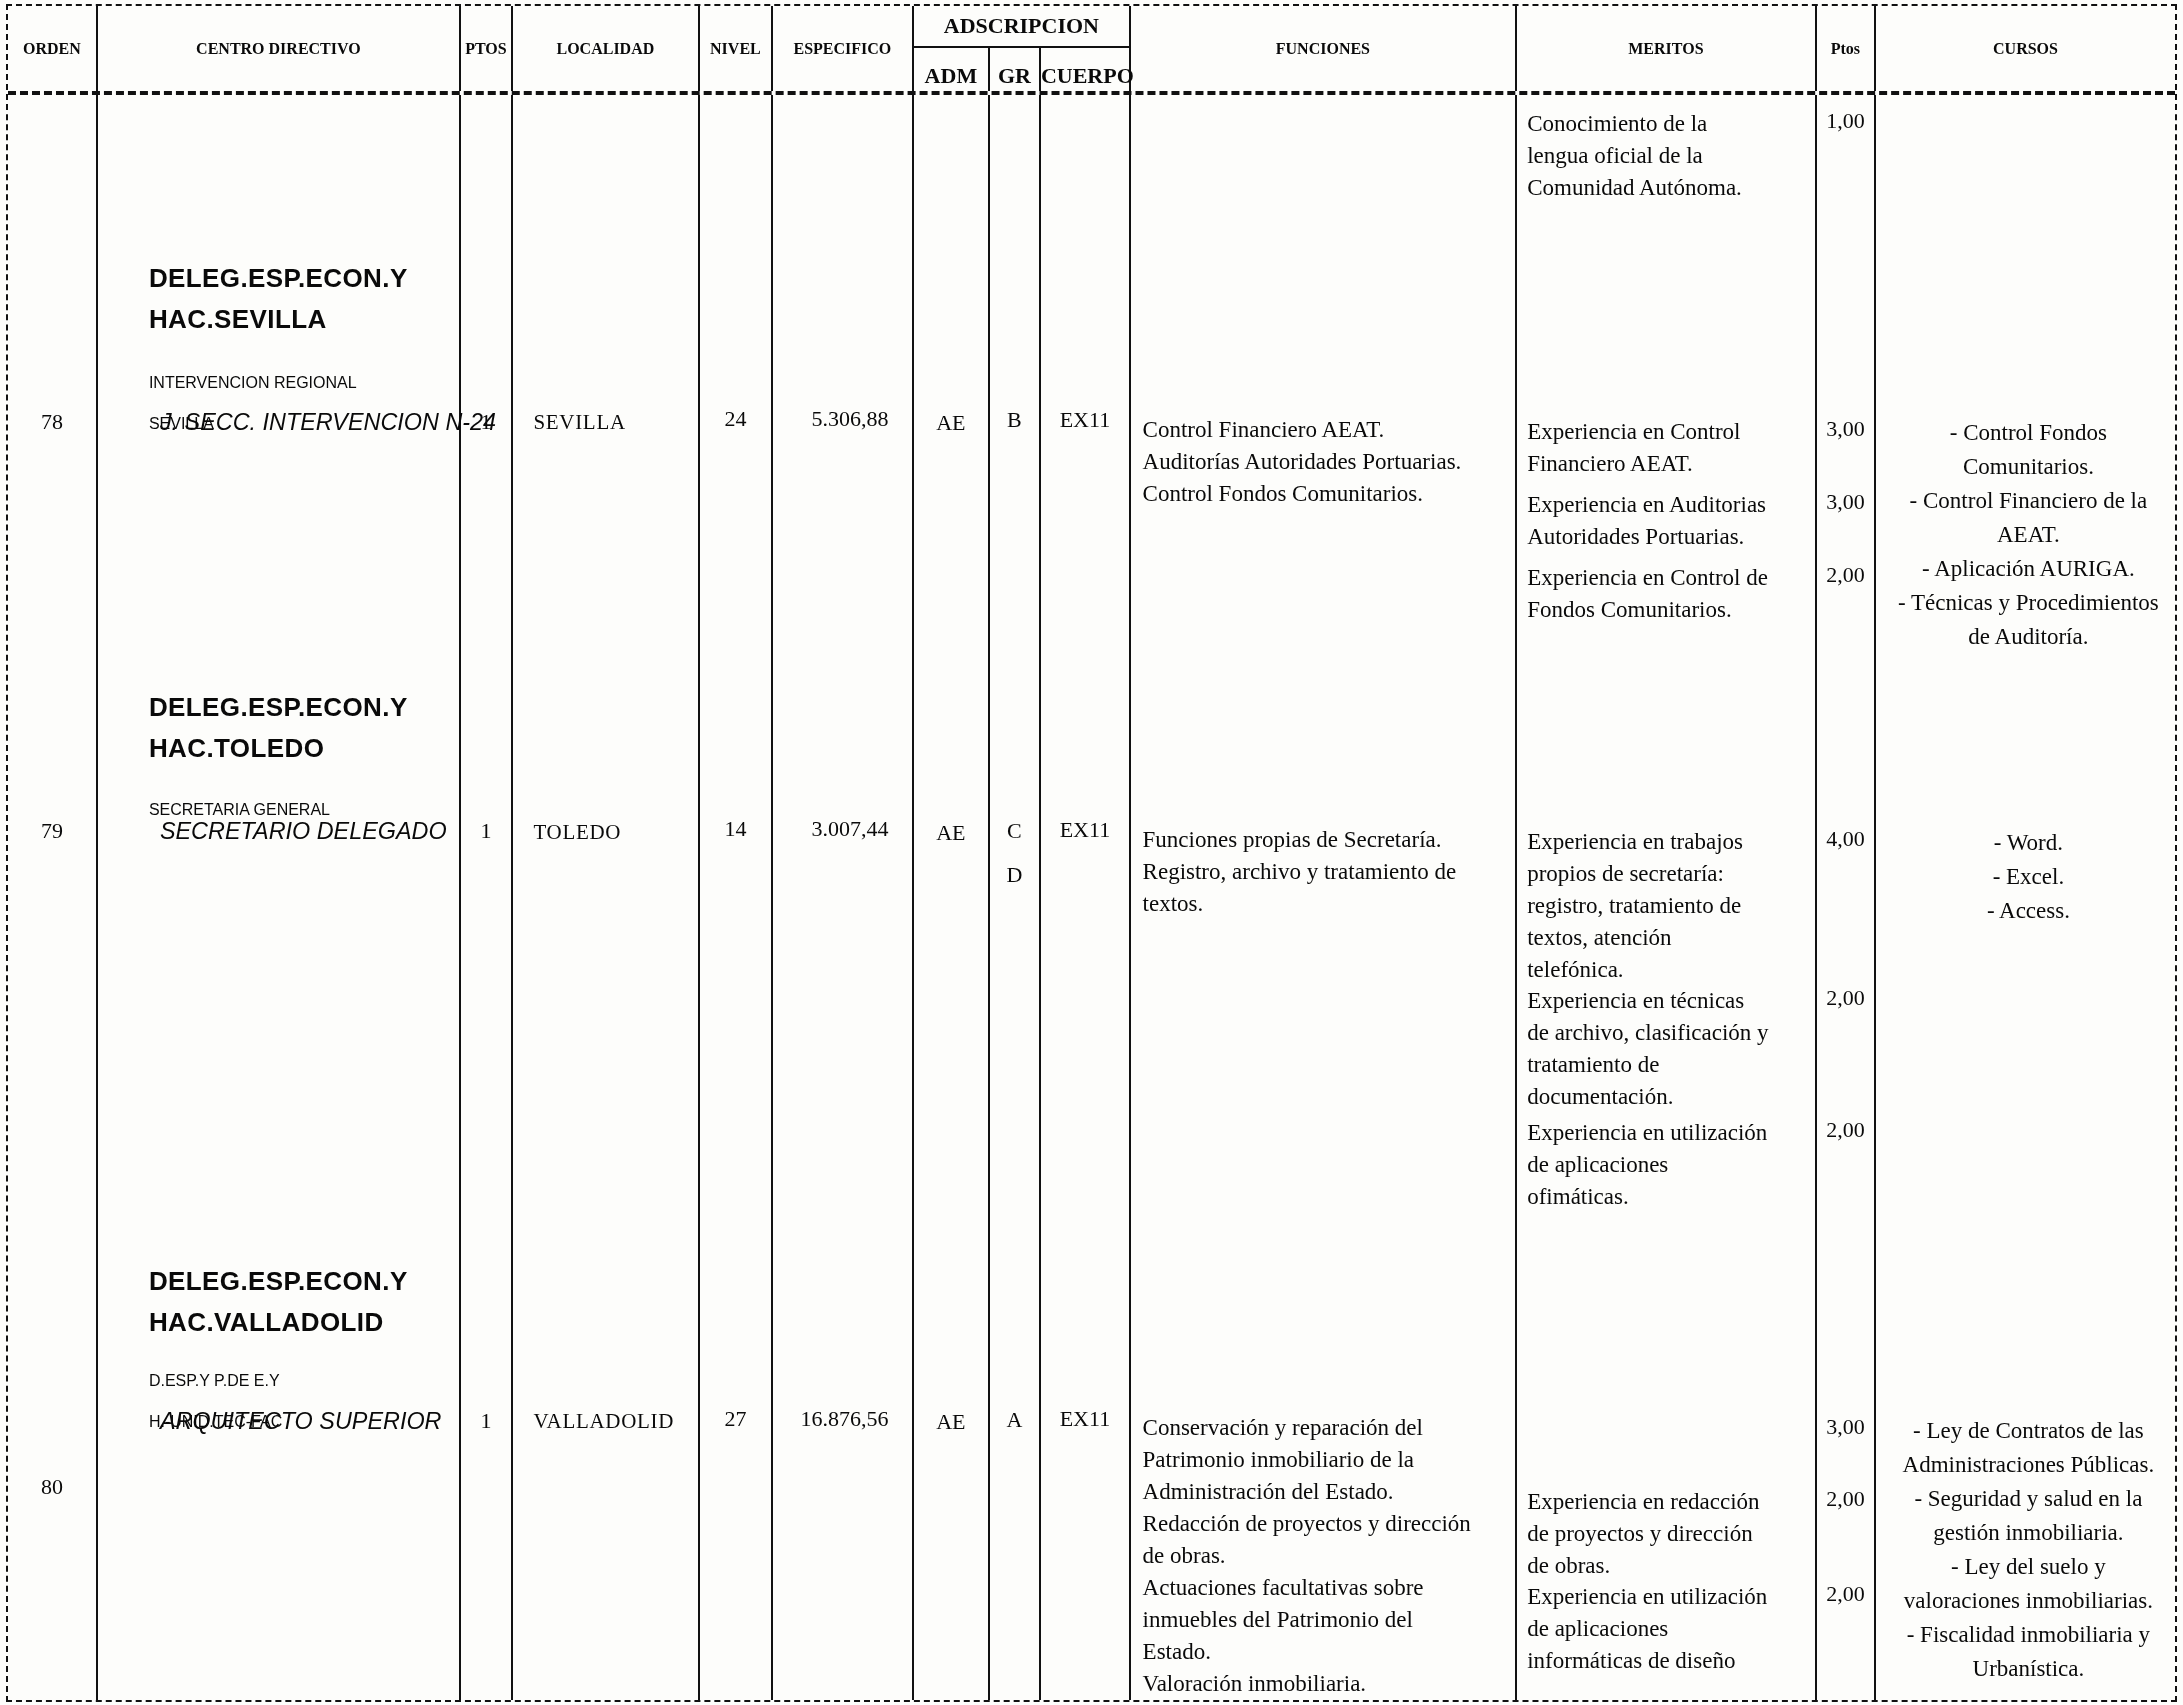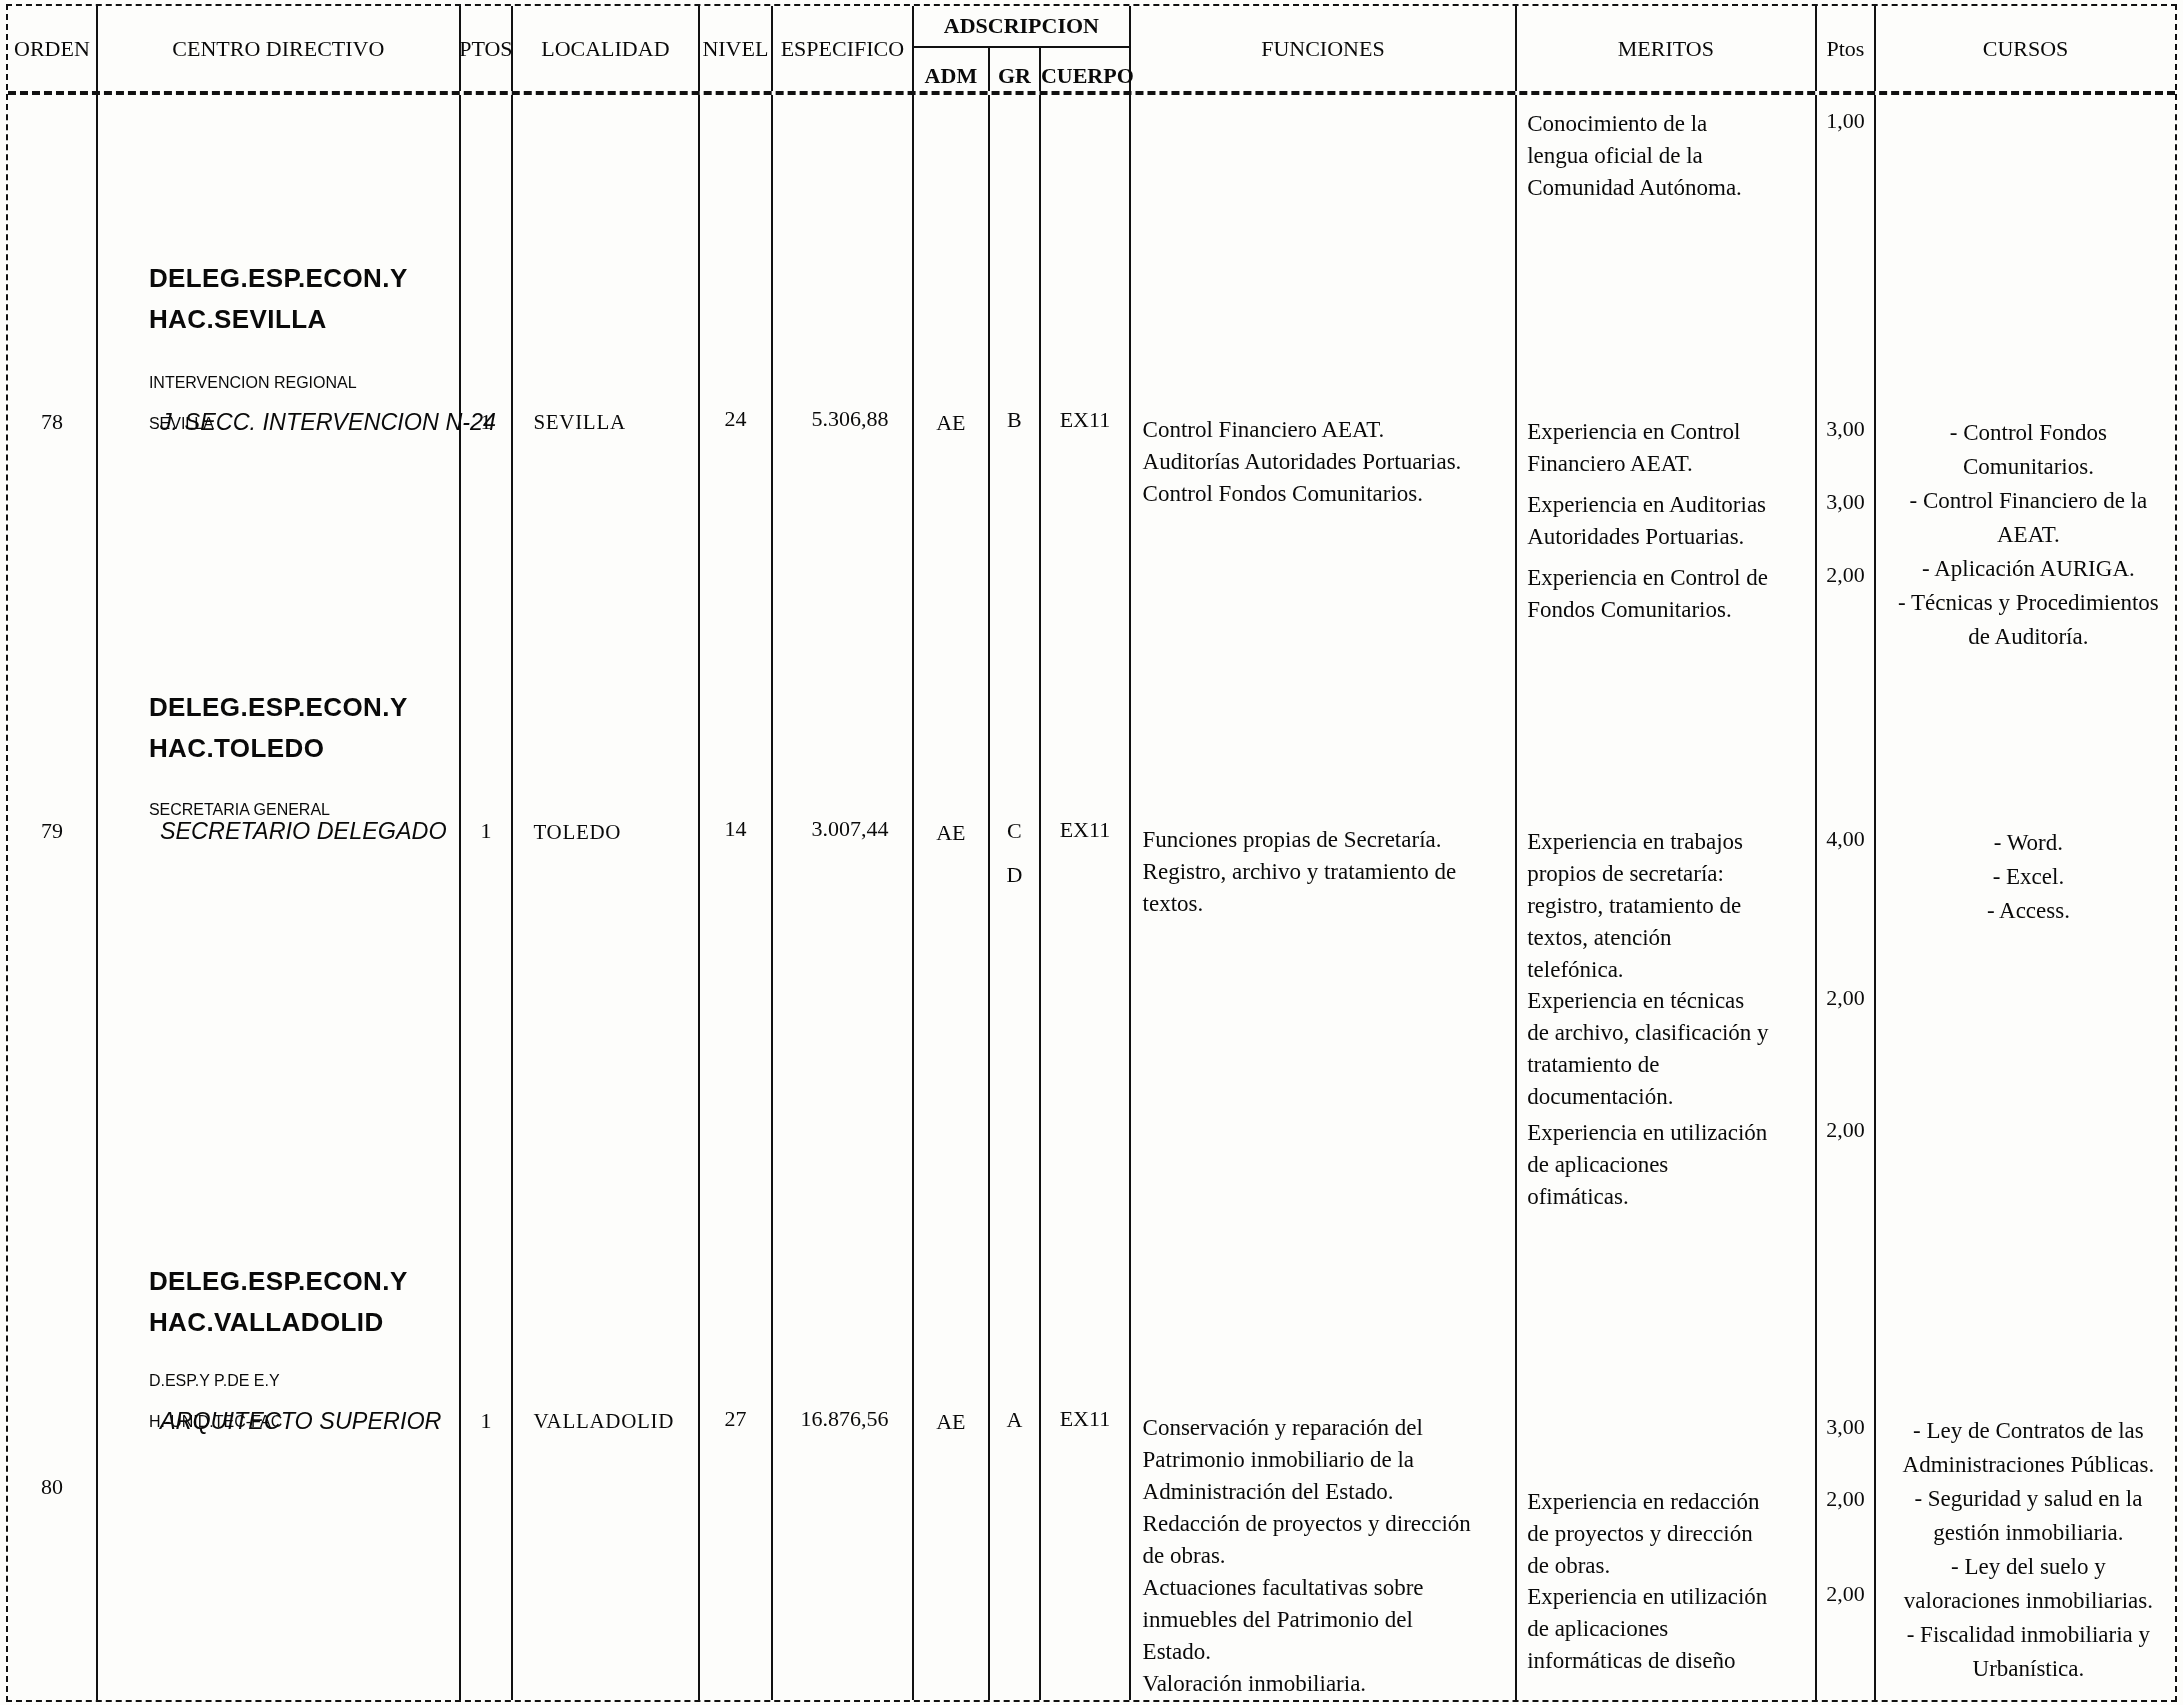--- a/index.html
+++ b/index.html
@@ -9,21 +9,21 @@
     --cols:90px 363px 52px 187px 73px 141px 76px 51px 90px 386px 300px 59px 1fr;
   }
   .table {
     position:absolute; left:5.9px; top:4.4px; right:5.9px; bottom:4.4px;
     border:2.9px dashed #111; display:flex; flex-direction:column; background:transparent;
   }
   
   .thead { flex:none; display:grid; grid-template-columns:var(--cols); height:85px; border-bottom:4.4px dashed #111; }
   .hcell {
     border-right:2.9px solid #111; display:flex; align-items:center; justify-content:center;
-    font-weight:normal; font-size:22px; line-height:25px; padding:0 2.9px; box-sizing:border-box;
+    font-weight:bold; font-size:16px; line-height:25px; padding:0 2.9px; box-sizing:border-box;
   }
   .hcell.last { border-right:none; }
   .ads-group { grid-column:7 / span 3; display:flex; flex-direction:column; border-right:2.9px solid #111; box-sizing:border-box; }
   .ads-top { height:40px; border-bottom:2.9px solid #111; display:flex; align-items:center; justify-content:center; font-weight:bold; font-size:22px; }
   .ads-bottom { flex:1; display:grid; grid-template-columns:76px 51px 1fr; }
   .ads-sub { border-right:2.9px solid #111; display:flex; align-items:flex-end; justify-content:center; font-weight:bold; font-size:22px; padding-bottom:2.9px; box-sizing:border-box; }
   .ads-sub.last { border-right:none; }
   
   .tbody { flex:1; display:grid; grid-template-columns:var(--cols); position:relative; }
   .bcol { position:relative; border-right:2.9px solid #111; box-sizing:border-box; }

